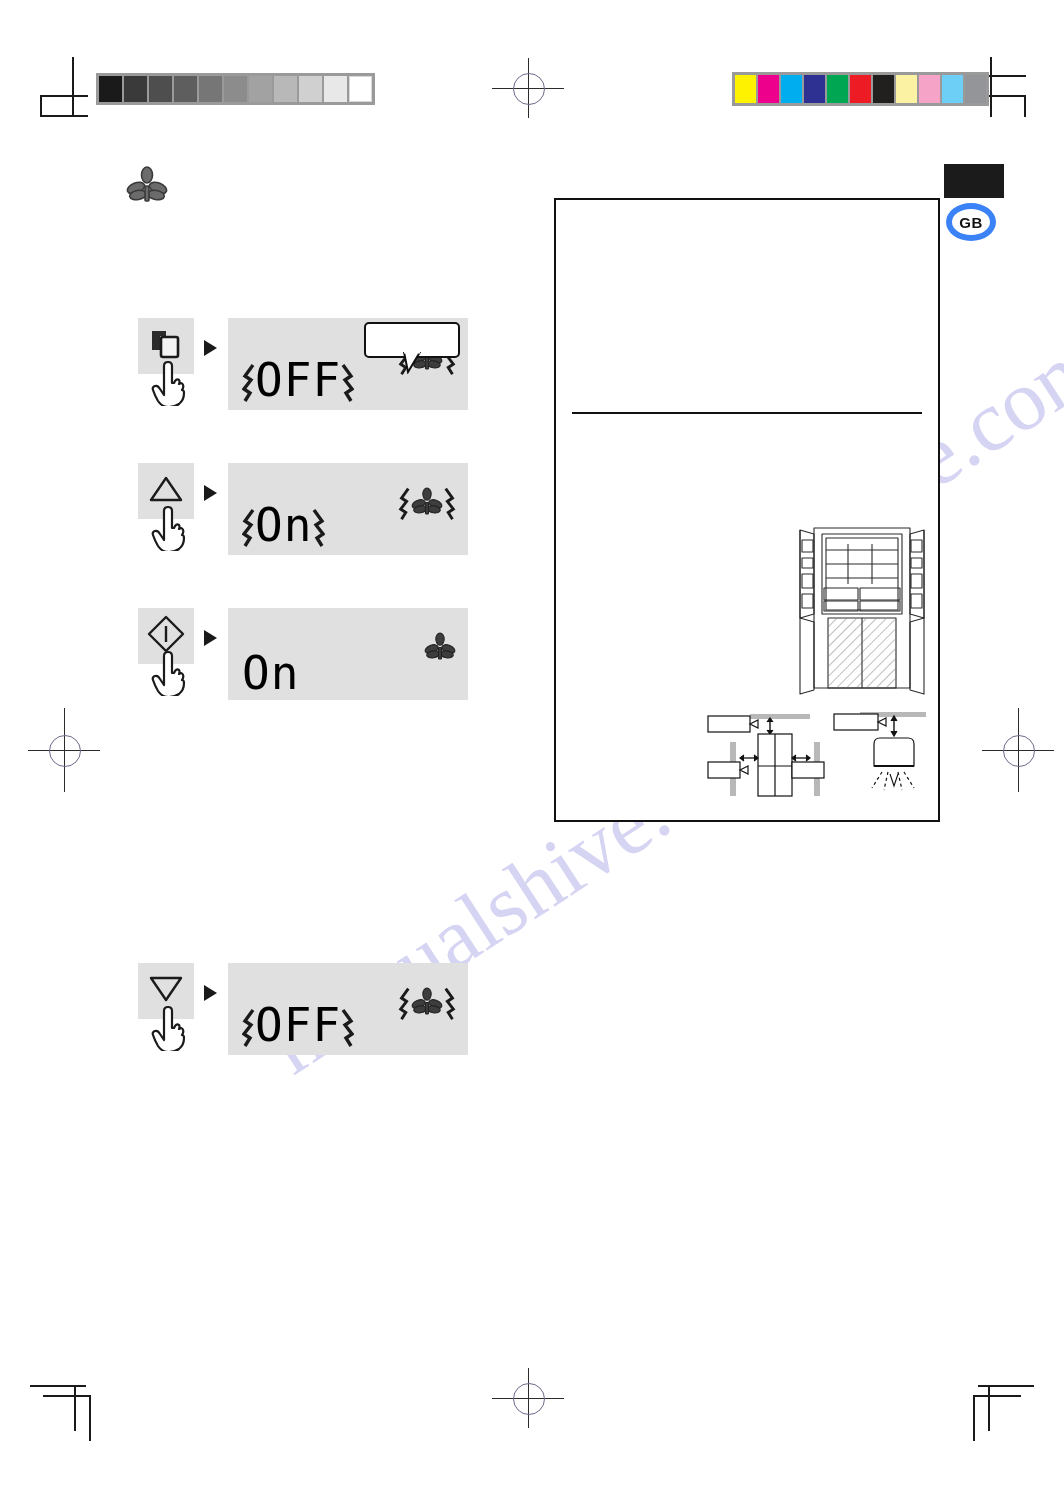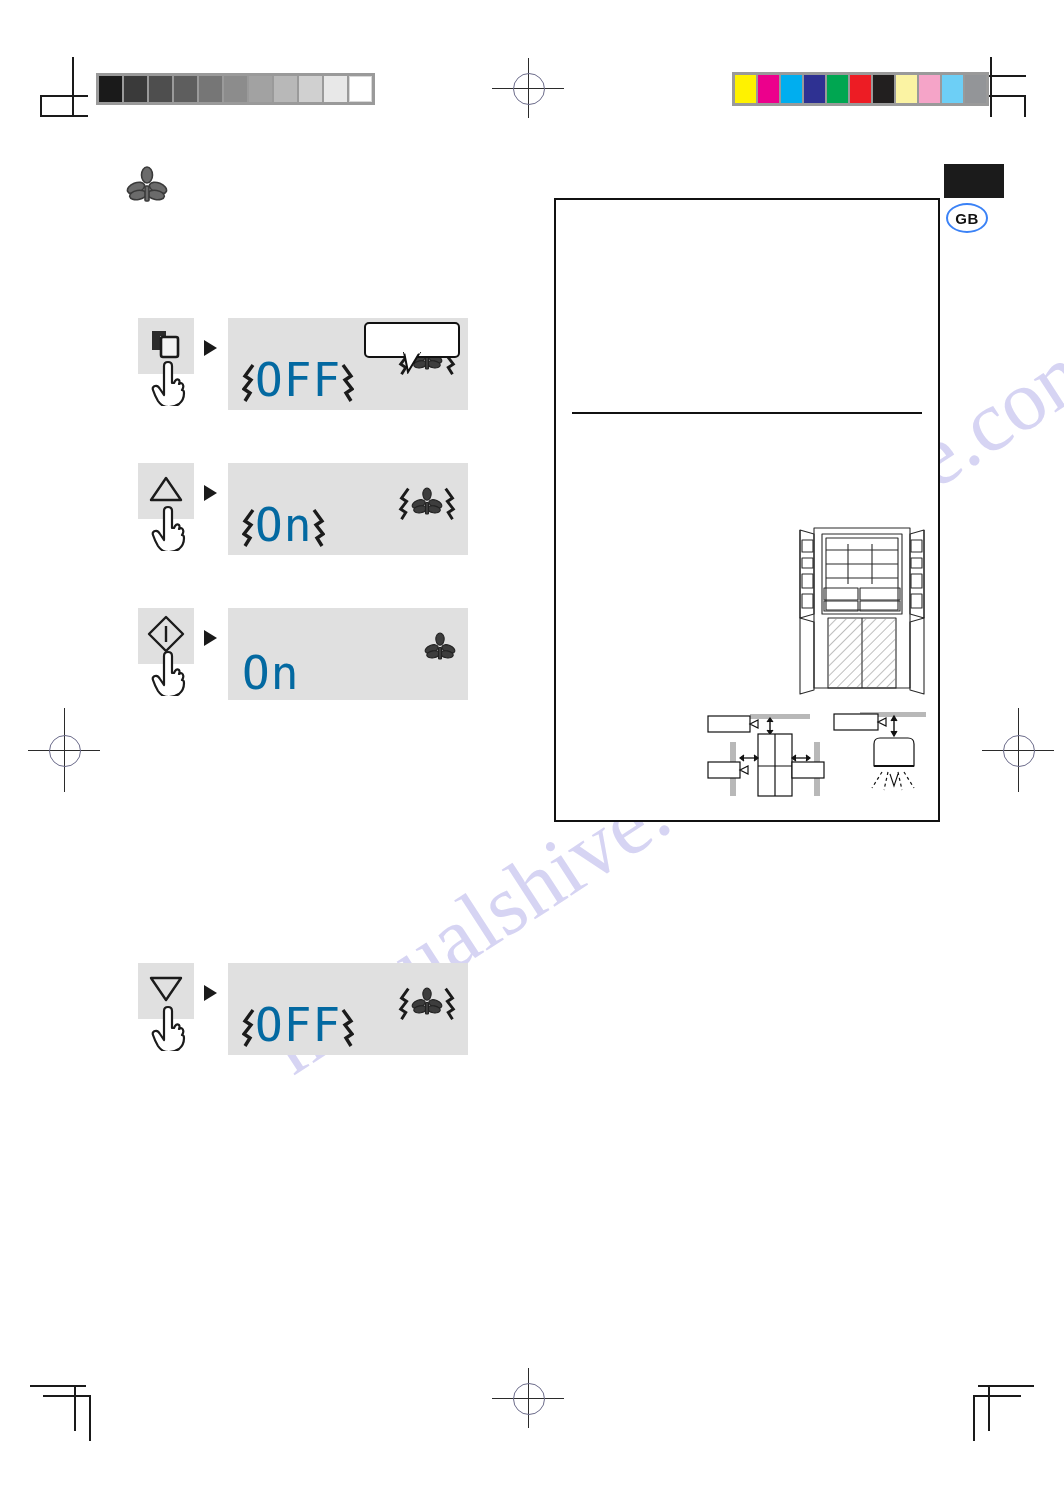--- a/index.html
+++ b/index.html
@@ -18,34 +18,34 @@
           border:1px solid #6b6b8a;border-radius:50%;}
 
   
   .strip{position:absolute;display:flex;background:#9a9a9a;padding:3px;box-sizing:border-box;}
   .strip i{display:block;width:23px;height:26px;margin-right:2px;}
   .strip i:last-child{margin-right:0;}
   .cstrip i{width:21px;height:28px;}
 
   
   .blackpatch{position:absolute;background:#1b1b1b;}
-  .gb{position:absolute;width:38px;height:26px;border:2px solid #3b82f6;border-radius:50%;
+  .gb{position:absolute;width:38px;height:26px;border:6px solid #3b82f6;border-radius:50%;
       display:flex;align-items:center;justify-content:center;font-size:15px;font-weight:bold;
       letter-spacing:.5px;background:#fff;}
 
   
   .step{position:absolute;}
   .btnbox{position:absolute;width:56px;height:56px;background:#e0e0e0;
           display:flex;align-items:center;justify-content:center;}
   .hand{position:absolute;left:10px;top:42px;width:44px;height:46px;}
   .tri{position:absolute;left:66px;top:22px;width:0;height:0;
        border-left:13px solid #1a1a1a;border-top:8px solid transparent;border-bottom:8px solid transparent;}
   .lcd{position:absolute;left:90px;top:0;width:240px;height:92px;background:#e0e0e0;}
   .lcdtext{position:absolute;left:14px;bottom:4px;font-size:46px;letter-spacing:1px;
-           font-family:"DejaVu Sans Mono",monospace;color:#0369a1;line-height:1;}
+           font-family:"DejaVu Sans Mono",monospace;color:#000000;line-height:1;}
   .lcdleaf{position:absolute;right:12px;top:24px;}
   .bubble{position:absolute;right:8px;top:4px;width:92px;height:32px;
           border:2px solid #111;border-radius:5px;background:#fff;}
   .bubbletail{position:absolute;right:44px;top:34px;}
 
   
   .flash{display:inline-block;vertical-align:middle;}
 
   
   .panel{position:absolute;border:2px solid #111;background:#fff;}

